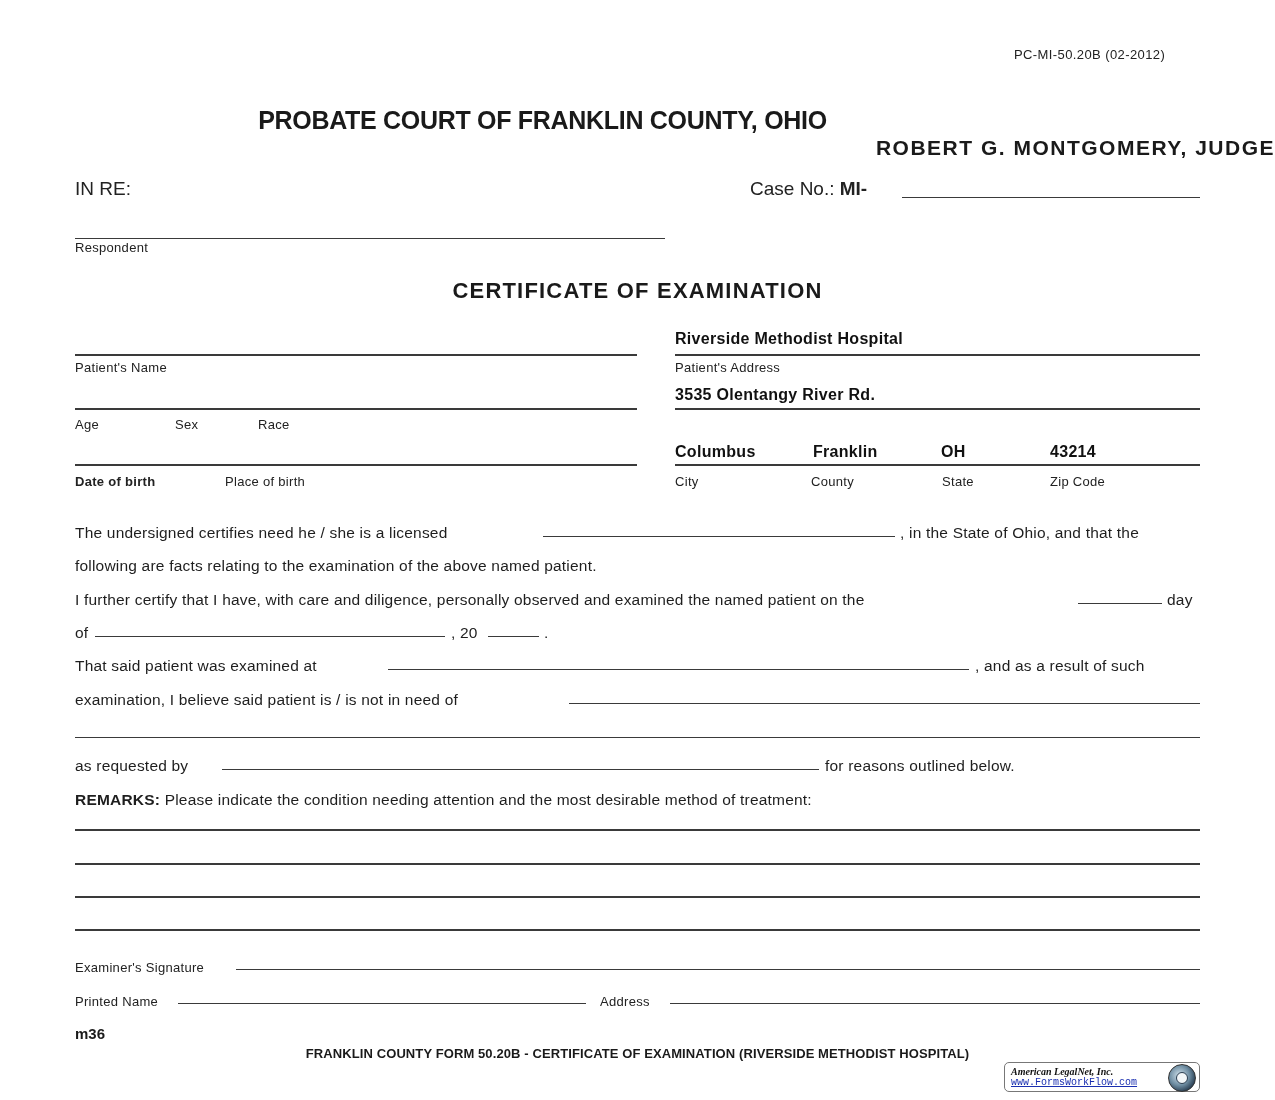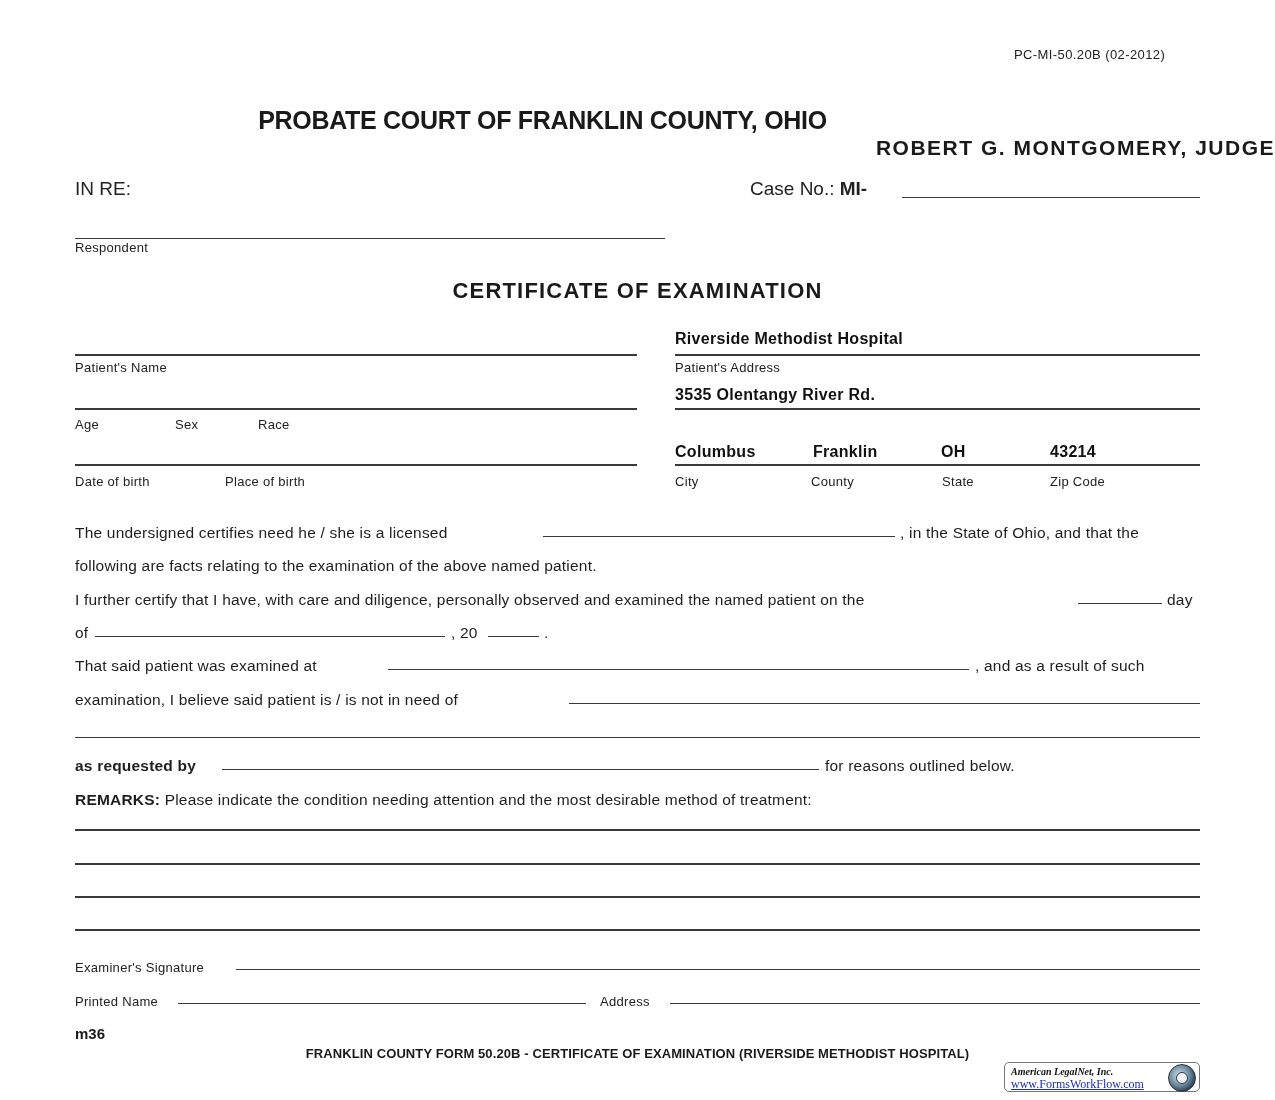--- a/index.html
+++ b/index.html
@@ -13,22 +13,22 @@
   .filled { font-size: 16px; font-weight: bold; color: #111; letter-spacing: 0.3px; }
   .title1 { font-size: 25px; font-weight: bold; letter-spacing: -0.3px; left: 0; width: 1085px; text-align: center; }
   .title2 { font-size: 21px; font-weight: bold; letter-spacing: 1.5px; left: 0; width: 1275px; text-align: right; }
   .cert-title { font-size: 22px; font-weight: bold; letter-spacing: 1.2px; left: 0; width: 1275px; text-align: center; }
   .formno { font-size: 13px; color: #222; letter-spacing: 0.4px; }
   .footer { font-size: 13px; font-weight: bold; left: 0; width: 1275px; text-align: center; letter-spacing: 0.1px; }
   .logo { position: absolute; left: 1004px; top: 1062px; width: 194px; height: 28px;
           border: 1px solid #777; border-radius: 5px; background: #fff; }
   .logo .l1 { position: absolute; left: 6px; top: 3px; font-family: "Liberation Serif", serif;
               font-size: 10px; font-weight: bold; color: #111; font-style: italic; }
-  .logo .l2 { position: absolute; left: 6px; top: 14px; font-family: Liberation Serif, serif;
-              font-size: 12px; color: #1a2fb0; text-decoration: underline; }
+  .logo .l2 { position: absolute; left: 6px; top: 14px; font-family: Liberation Mono, monospace;
+              font-size: 10px; color: #1a2fb0; text-decoration: underline; }
   .logo .globe { position: absolute; right: 3px; top: 1px; width: 26px; height: 26px; border-radius: 50%;
                  background: radial-gradient(circle at 40% 40%, #cfe0ea 0%, #6f8ea3 45%, #1f3347 80%);
                  border: 1px solid #333; }
   .logo .globe::after { content: ""; position: absolute; left: 7px; top: 7px; width: 10px; height: 10px;
                         border-radius: 50%; background: #f2f6f8; border: 1px solid #2a3d50; }
 </style>
 </head>
 <body>
 
 <div class="abs formno" style="left:1014px; top:47px;">PC-MI-50.20B (02-2012)</div>
@@ -50,21 +50,21 @@
 
 <div class="line" style="left:75px; top:354px; width:562px;"></div>
 <div class="abs small" style="left:75px; top:360px;">Patient's Name</div>
 
 <div class="line" style="left:75px; top:408px; width:562px;"></div>
 <div class="abs small" style="left:75px; top:417px;">Age</div>
 <div class="abs small" style="left:175px; top:417px;">Sex</div>
 <div class="abs small" style="left:258px; top:417px;">Race</div>
 
 <div class="line" style="left:75px; top:464px; width:562px;"></div>
-<div class="abs small" style="left:75px; top:474px;">Date of birth</div>
+<div class="abs small" style="left:75px; top:474px;font-weight:bold;">Date of birth</div>
 <div class="abs small" style="left:225px; top:474px;">Place of birth</div>
 
 <div class="abs filled" style="left:675px; top:330px;">Riverside Methodist Hospital</div>
 <div class="line" style="left:675px; top:354px; width:525px;"></div>
 <div class="abs small" style="left:675px; top:360px;">Patient's  Address</div>
 
 <div class="abs filled" style="left:675px; top:386px;">3535 Olentangy River Rd.</div>
 <div class="line" style="left:675px; top:408px; width:525px;"></div>
 
 <div class="abs filled" style="left:675px; top:443px;">Columbus</div>
@@ -91,21 +91,21 @@
 <div class="blank" style="left:488px; top:636px; width:51px;"></div>
 <div class="abs body" style="left:544px; top:624px;">.</div>
 
 <div class="abs body" style="left:75px; top:657px;">That said patient was examined at</div>
 <div class="blank" style="left:388px; top:669px; width:581px;"></div>
 <div class="abs body" style="left:975px; top:657px;">, and as a result of such</div>
 <div class="abs body" style="left:75px; top:691px;">examination, I believe said patient is / is not in need of</div>
 <div class="blank" style="left:569px; top:703px; width:631px;"></div>
 <div class="blank" style="left:75px; top:737px; width:1125px;"></div>
 
-<div class="abs body" style="left:75px; top:757px;font-weight:bold;">as requested by</div>
+<div class="abs body" style="left:75px; top:757px;">as requested by</div>
 <div class="blank" style="left:222px; top:769px; width:597px;"></div>
 <div class="abs body" style="left:825px; top:757px;">for reasons outlined below.</div>
 
 <div class="abs body" style="left:75px; top:791px;">
   <span style="font-weight:bold;">REMARKS:</span>
   <span>Please indicate the condition needing attention and the most desirable method of treatment:</span>
 </div>
 <div class="line" style="left:75px; top:829px; width:1125px;"></div>
 <div class="line" style="left:75px; top:863px; width:1125px;"></div>
 <div class="line" style="left:75px; top:896px; width:1125px;"></div>

